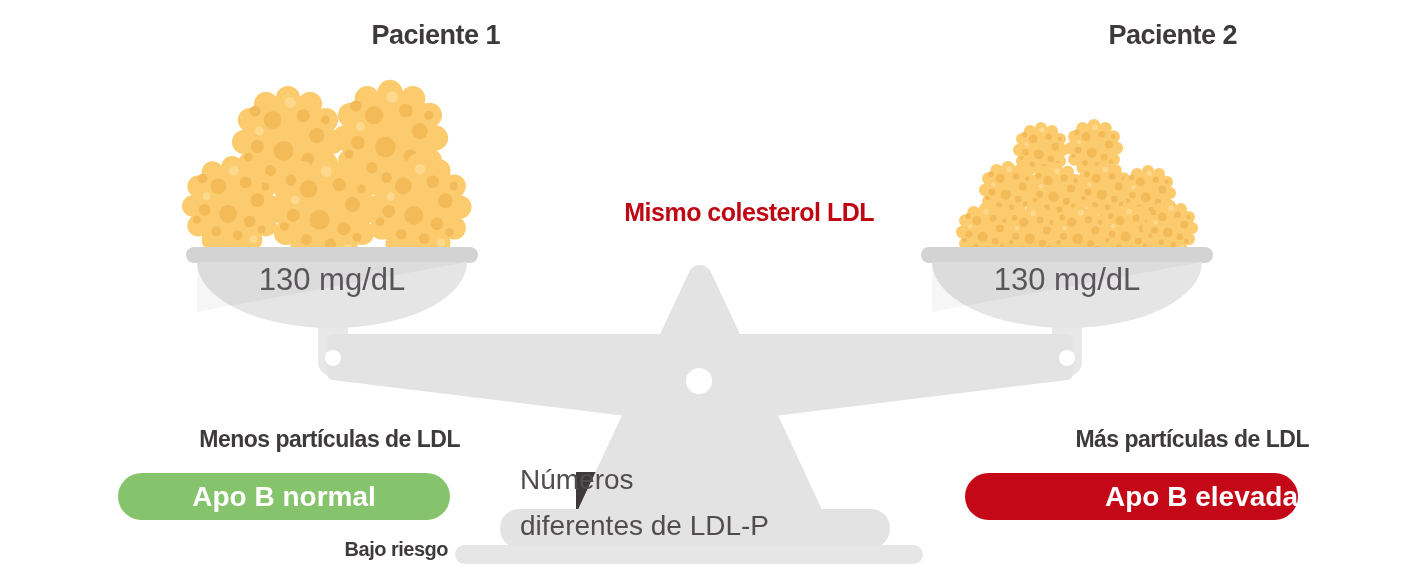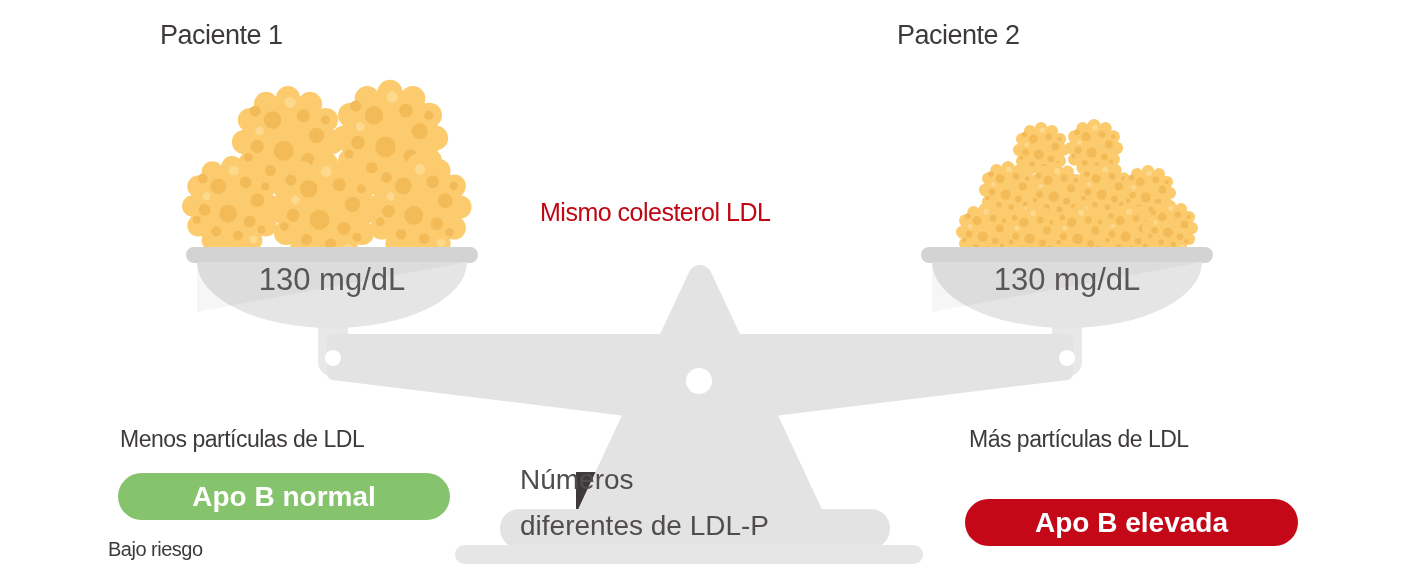--- a/index.html
+++ b/index.html
@@ -3,21 +3,21 @@
 <meta charset="utf-8">
 <style>
   html,body{margin:0;padding:0;background:#ffffff;}
   .stage{
     position:relative;width:1416px;height:583px;background:#ffffff;overflow:hidden;
     font-family:"Liberation Sans","DejaVu Sans",sans-serif;
   }
   .stage svg.scale-art{position:absolute;left:0;top:0;}
   .abs{position:absolute;}
   .block-label{
-    position:absolute;text-align:left;font-weight:400;color:#3E393B;
+    position:absolute;text-align:right;font-weight:700;color:#3E393B;
     letter-spacing:-0.5px;white-space:nowrap;
   }
   .patient-title{font-size:27px;}
   .headline{color:#BE0713;font-size:25px;}
   .side-label{font-size:23px;}
   .risk-label{font-size:20px;}
   .pan-value{
     position:absolute;text-align:center;font-size:31px;font-weight:400;
     color:#59555A;white-space:nowrap;
   }
@@ -142,21 +142,21 @@
   <div class="pan-value" style="left:927px;top:262px;width:280px;">130 mg/dL</div>
 
   <div class="block-label side-label" style="left:120px;top:426px;width:340px;">Menos partículas de LDL</div>
 
   <div class="block-label side-label" style="left:969px;top:426px;width:340px;">Más partículas de LDL</div>
 
   <div class="pill pill-green" style="left:118px;top:473px;width:332px;">
     <span>Apo B normal</span>
   </div>
 
-  <div class="pill pill-red" style="left:965px;top:499px;width:333px;">
+  <div class="pill pill-red" style="left:965px;top:473px;width:333px;justify-content:flex-end;">
     <span>Apo B elevada</span>
   </div>
 
   <div class="block-label risk-label" style="left:108px;top:538px;width:340px;">Bajo riesgo</div>
 
 
   <div class="pedestal-caption" style="left:520px;top:464px;width:340px;">Números</div>
 
   <div class="pedestal-caption" style="left:520px;top:510px;width:340px;">diferentes de LDL-P</div>
 

